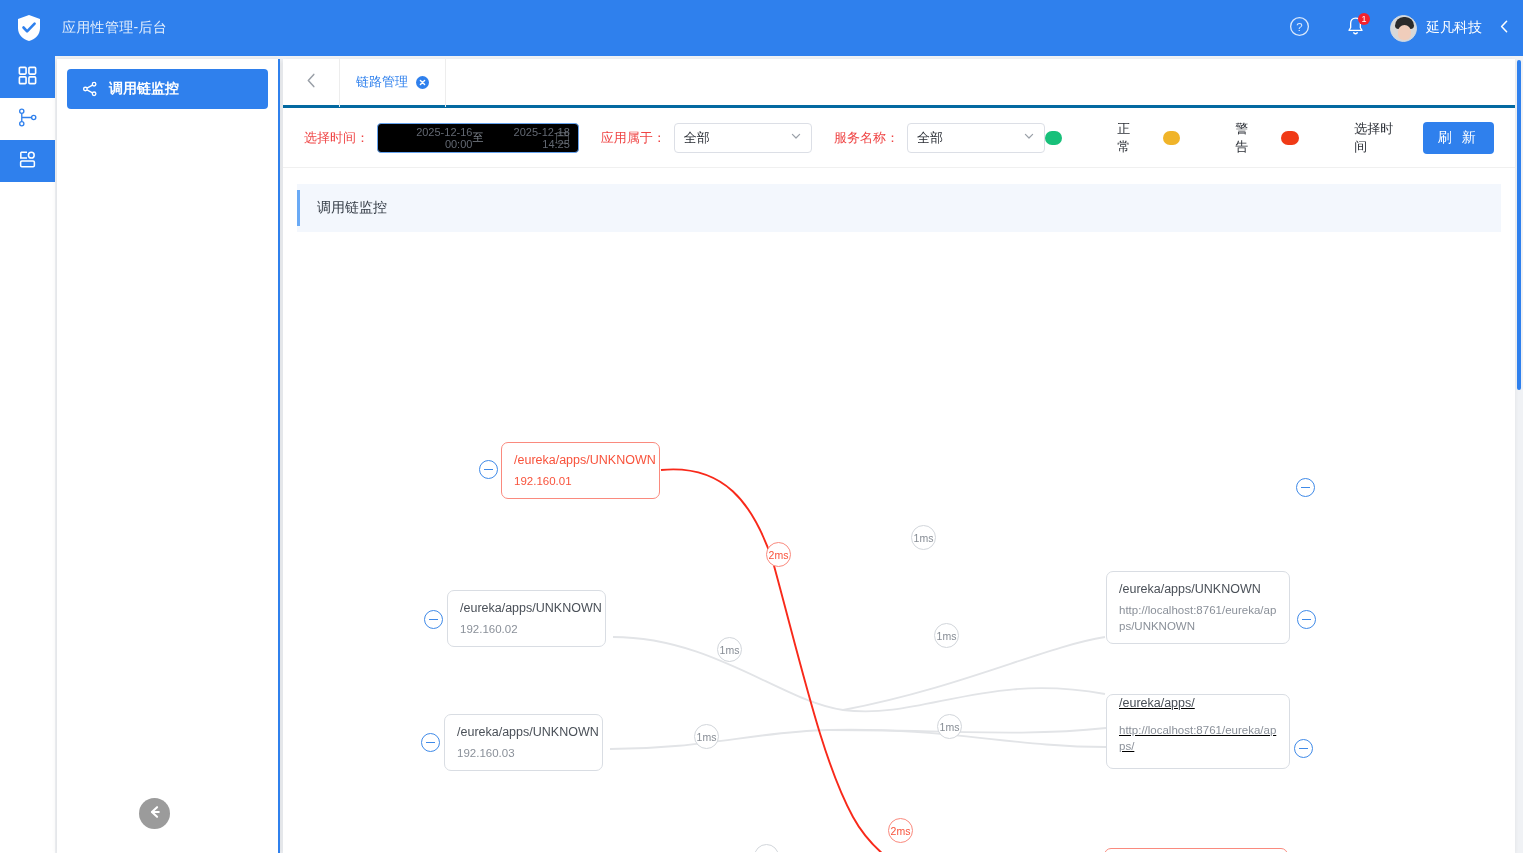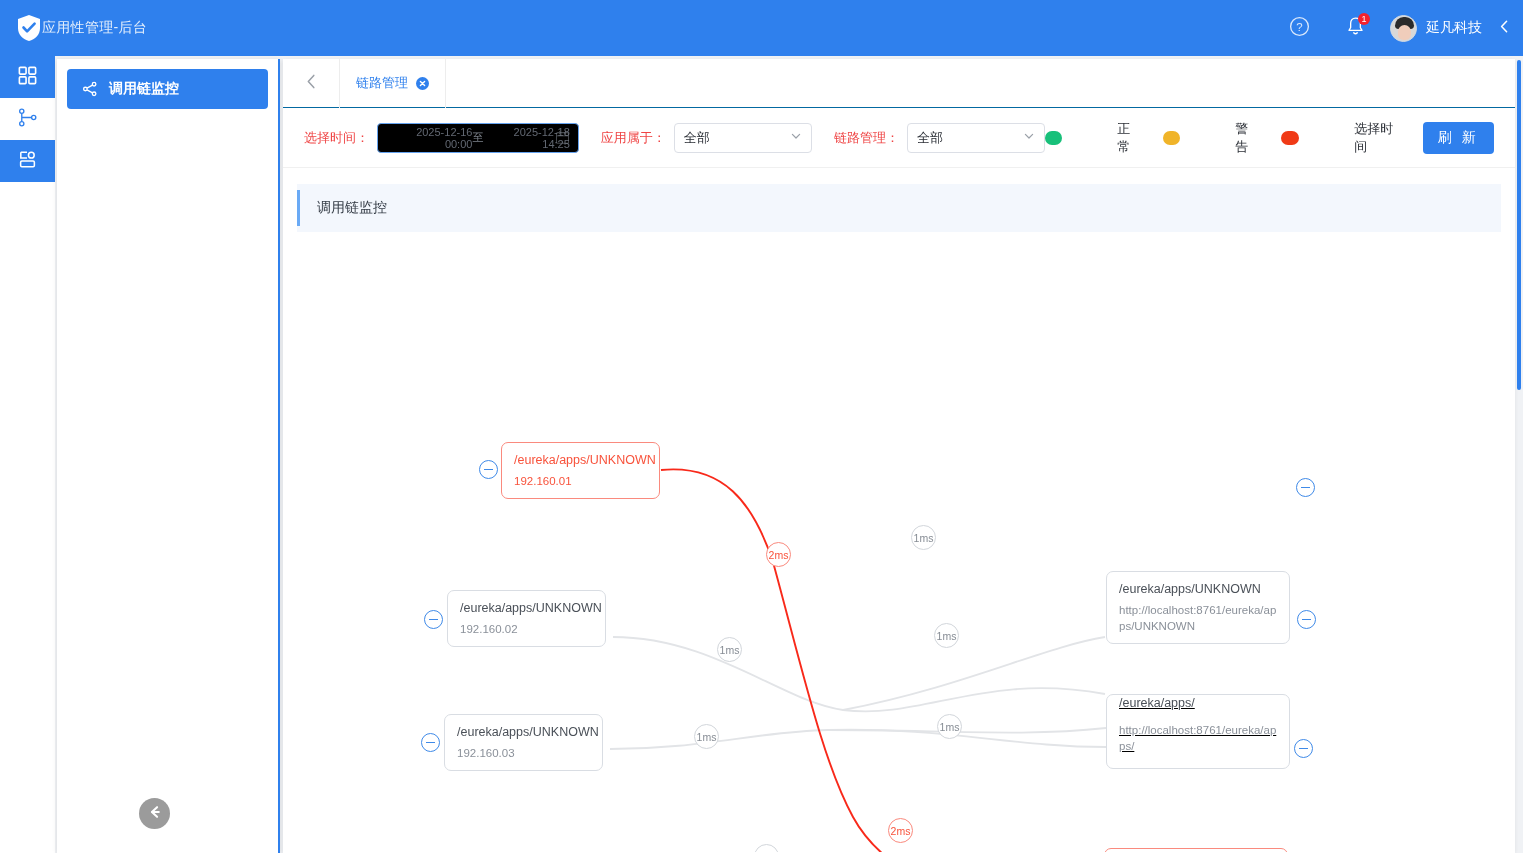--- a/index.html
+++ b/index.html
@@ -17,21 +17,21 @@
     background: #2f80ed;
     display: flex; align-items: center;
   }
   .brand-wrap { display: flex; align-items: center; margin-left: 16px; }
   .shield-icon { width: 26px; height: 28px; display: block; }
   .brand-title {
     color: #ffffff; font-size: 22px; font-weight: bold;
     margin-left: 9px; letter-spacing: 0.5px;
   }
   .brand-sub {
-    color: #e3eefc; font-size: 14px; letter-spacing: 0.3px;
+    color: #e3eefc; font-size: 14px; margin-left: 20px; letter-spacing: 0.3px;
   }
   .header-right {
     margin-left: auto; display: flex; align-items: center; margin-right: 12px;
   }
   .hdr-icon-btn {
     width: 34px; height: 34px; display: flex; align-items: center;
     justify-content: center; position: relative; cursor: pointer;
   }
   .badge-dot {
     position: absolute; top: 2px; right: 2px;
@@ -92,21 +92,21 @@
   }
 
   
   .content {
     position: absolute; left: 283px; top: 59px;
     width: 1232px; height: 794px;
     background: #ffffff; box-shadow: 0 1px 4px rgba(0,0,0,0.07);
     overflow: hidden;
   }
   .tabbar {
-    height: 49px; border-bottom: 1px solid #0369a1;
+    height: 49px; border-bottom: 3px solid #0369a1;
     display: flex; align-items: center; background: #fff;
   }
   .tab-back {
     width: 56px; height: 49px; display: flex; align-items: center;
     justify-content: center; cursor: pointer;
   }
   .tab-sep { width: 1px; height: 49px; background: #ededed; }
   .tab-item {
     height: 49px; display: flex; align-items: center; padding: 0 16px;
     color: #2f80ed; font-size: 13px; cursor: pointer;
@@ -345,21 +345,21 @@
     <span class="flabel" style="margin-left:22px;">应用属于：</span>
     <div class="selectbox">
       <span>全部</span>
       <span>
         <svg width="12" height="12" viewBox="0 0 12 12">
           <path d="M2.4 4.4 L6 8 L9.6 4.4" stroke="#9aa0a8" stroke-width="1.2" fill="none" stroke-linecap="round" stroke-linejoin="round"></path>
         </svg>
       </span>
     </div>
 
-    <span class="flabel" style="margin-left:22px;">链路管理：</span>
+    <span class="flabel" style="margin-left:22px;">服务名称：</span>
     <div class="selectbox">
       <span>全部</span>
       <span>
         <svg width="12" height="12" viewBox="0 0 12 12">
           <path d="M2.4 4.4 L6 8 L9.6 4.4" stroke="#9aa0a8" stroke-width="1.2" fill="none" stroke-linecap="round" stroke-linejoin="round"></path>
         </svg>
       </span>
     </div>
 
     <div class="legend-wrap">

